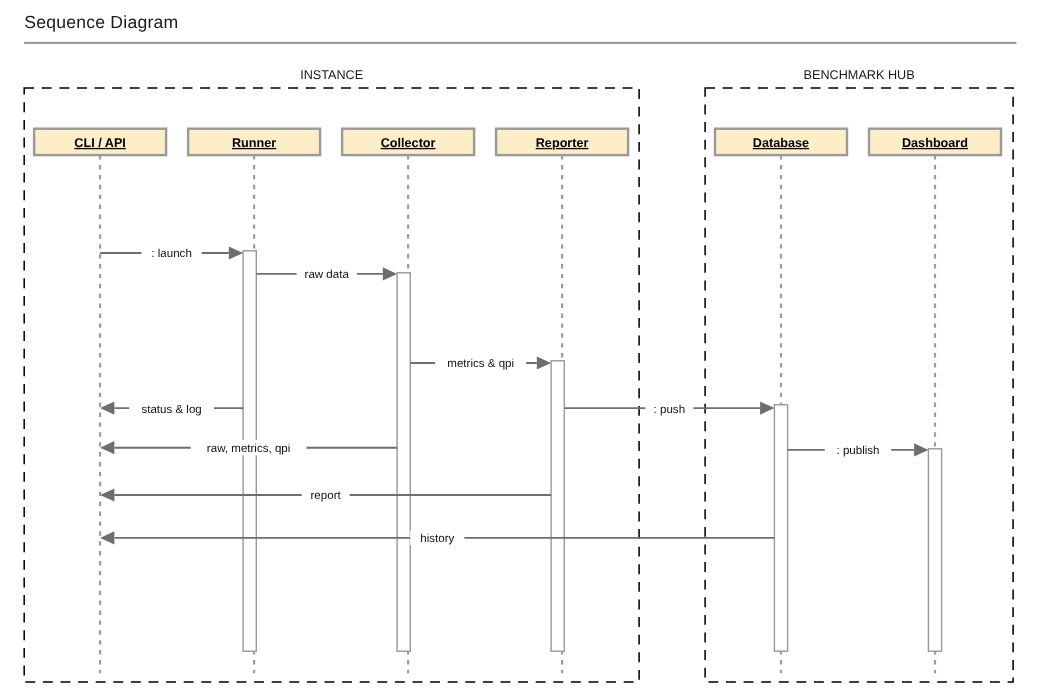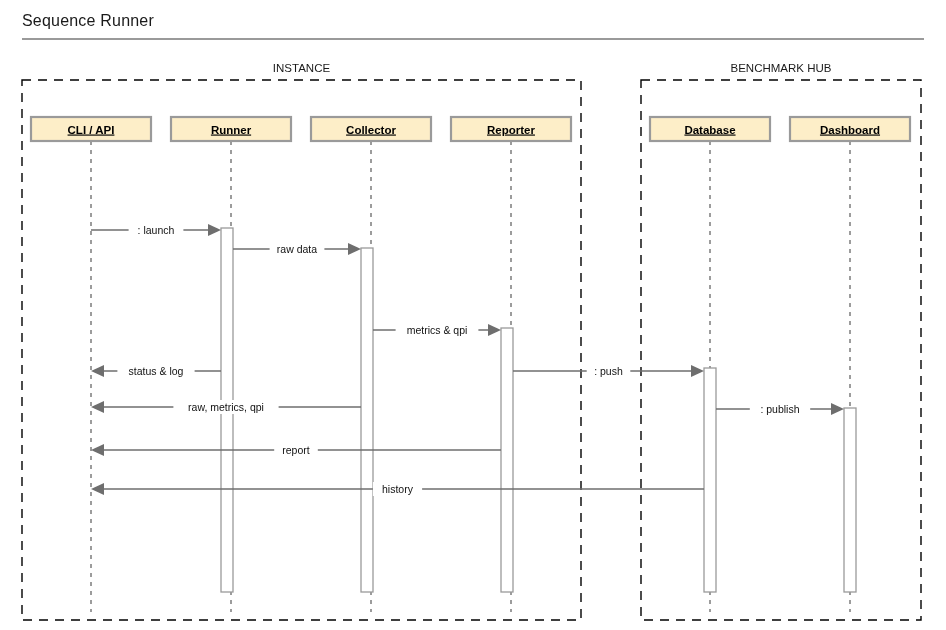--- a/index.html
+++ b/index.html
@@ -16,21 +16,21 @@
   .msg-line{stroke:#6e6e6e;stroke-width:1.7;}
   .msg-head{fill:#6e6e6e;}
   .msg-label{font-family:"Liberation Sans","DejaVu Sans",sans-serif;font-size:10.5px;fill:#111;text-anchor:middle;}
   .box-rect{fill:#fdeec8;stroke:#9a9a9a;stroke-width:2.2;}
   .box-label{font-family:"Liberation Sans","DejaVu Sans",sans-serif;font-size:11.5px;font-weight:bold;
              fill:#000;text-anchor:middle;text-decoration:underline;}
 </style>
 </head>
 <body>
 
-<div id="page-title">Sequence Runner</div>
+<div id="page-title">Sequence Diagram</div>
 <div id="title-rule"></div>
 
 <div class="svg-wrap">
   <svg width="946" height="630" viewBox="0 0 946 630" xmlns="http://www.w3.org/2000/svg">
     <g id="frames-layer">
         <rect x="22" y="80" width="559" height="540" class="frame-rect"></rect>
         <text x="301.5" y="72" class="frame-label">INSTANCE</text>
         <rect x="641" y="80" width="280" height="540" class="frame-rect"></rect>
         <text x="781" y="72" class="frame-label">BENCHMARK HUB</text>
       </g>

